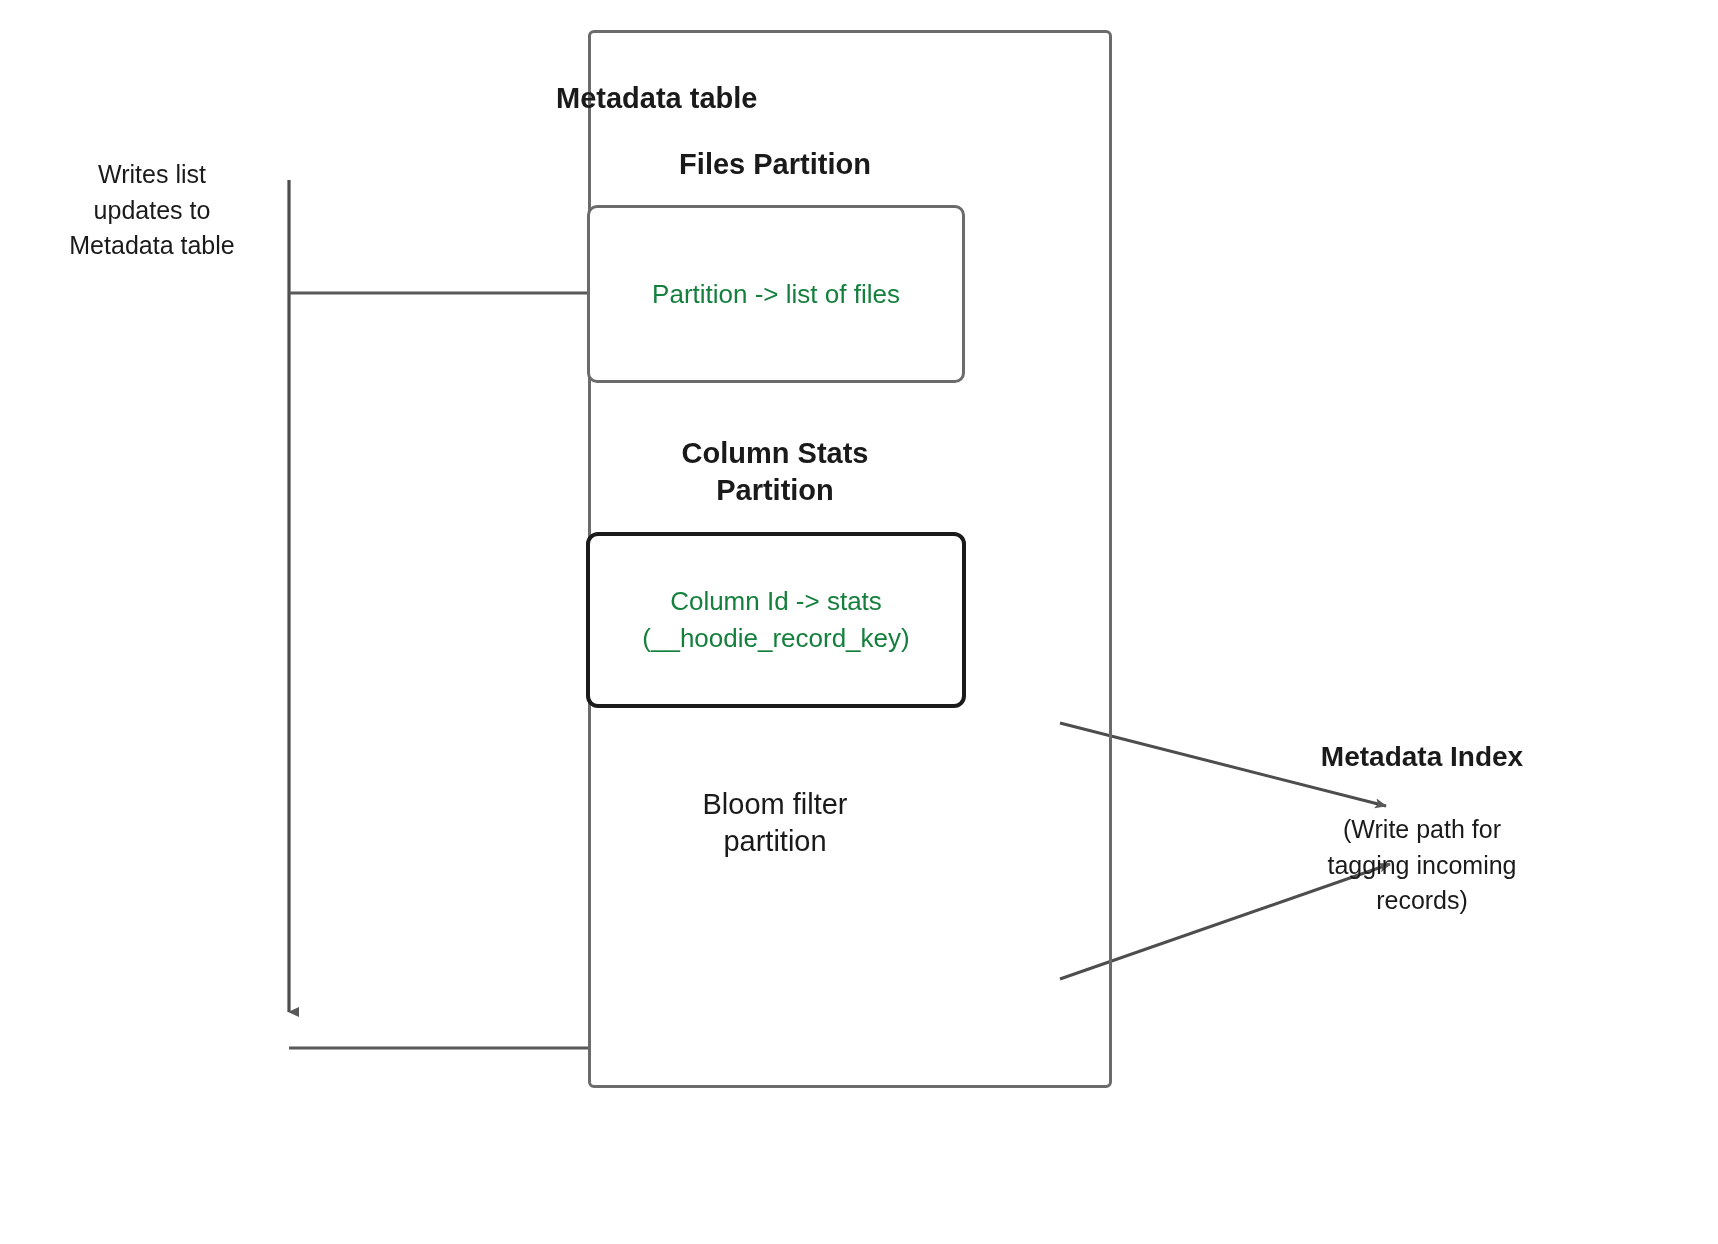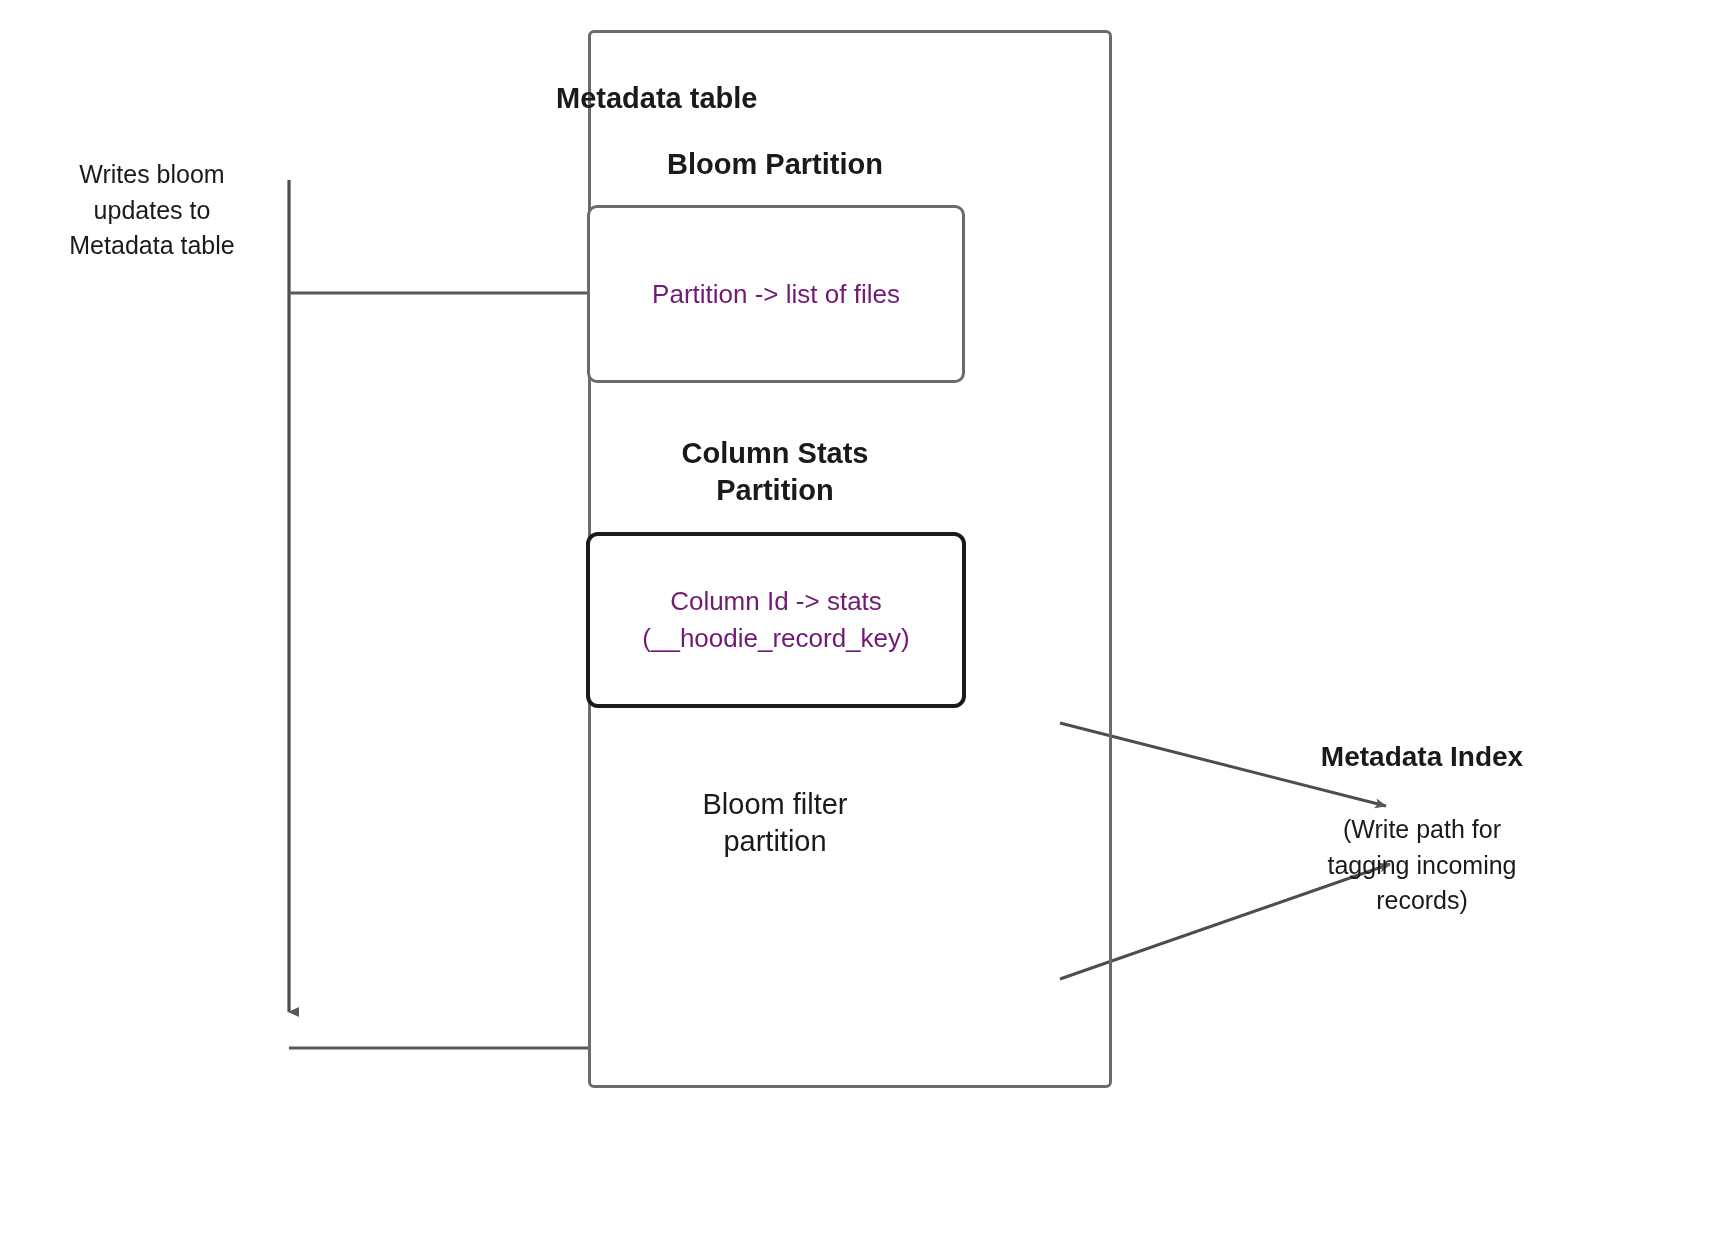--- a/index.html
+++ b/index.html
@@ -34,21 +34,21 @@
   .lbl{position:absolute;text-align:center;line-height:1.28;white-space:pre-wrap;}
 
   .title-metadata-table{
     left:556px;top:80px;width:300px;text-align:left;
     font-size:29px;font-weight:bold;
   }
   .head-files{left:605px;top:146px;width:340px;font-size:29px;font-weight:bold;}
   .head-colstats{left:605px;top:435px;width:340px;font-size:29px;font-weight:bold;}
   .head-bloom{left:605px;top:786px;width:340px;font-size:29px;font-weight:normal;}
 
-  .box-text{font-size:26px;line-height:1.42;color:#701a75;}
+  .box-text{font-size:26px;line-height:1.42;color:#15803d;}
 
   .writes-label{
     left:12px;top:157px;width:280px;font-size:25px;line-height:1.42;
   }
 
   .mi-title{left:1272px;top:739px;width:300px;font-size:28px;font-weight:bold;}
   .mi-caption{left:1272px;top:812px;width:300px;font-size:25px;line-height:1.42;}
 </style>
 </head>
 <body>
@@ -79,39 +79,39 @@
 
     <g>
       <path d="M1060,979 L1390,864" stroke="#4d4d4d" stroke-width="3" fill="none" marker-end="url(#arrow-right)"></path>
     </g>
   </svg>
 
   <div class="box outer-container"></div>
 
   <div class="lbl title-metadata-table">Metadata table</div>
 
-  <div class="lbl head-files">Bloom Partition</div>
+  <div class="lbl head-files">Files Partition</div>
 
   <div class="box inner-box files-box">
     <span class="box-text">Partition -&gt; list of files</span>
   </div>
 
   <div class="lbl head-colstats">Column Stats
 Partition</div>
 
   <div class="box inner-box strong colstats-box">
     <span class="box-text">Column Id  -&gt; stats
 (__hoodie_record_key)</span>
   </div>
 
   <div class="lbl head-bloom">Bloom filter
 partition</div>
 
 
-  <div class="lbl writes-label">Writes bloom
+  <div class="lbl writes-label">Writes list
 updates to
 Metadata table</div>
 
   <div class="lbl mi-caption">(Write path for
 tagging incoming
 records)</div>
 
   <div class="lbl mi-title">Metadata Index</div>
 
 </div>

